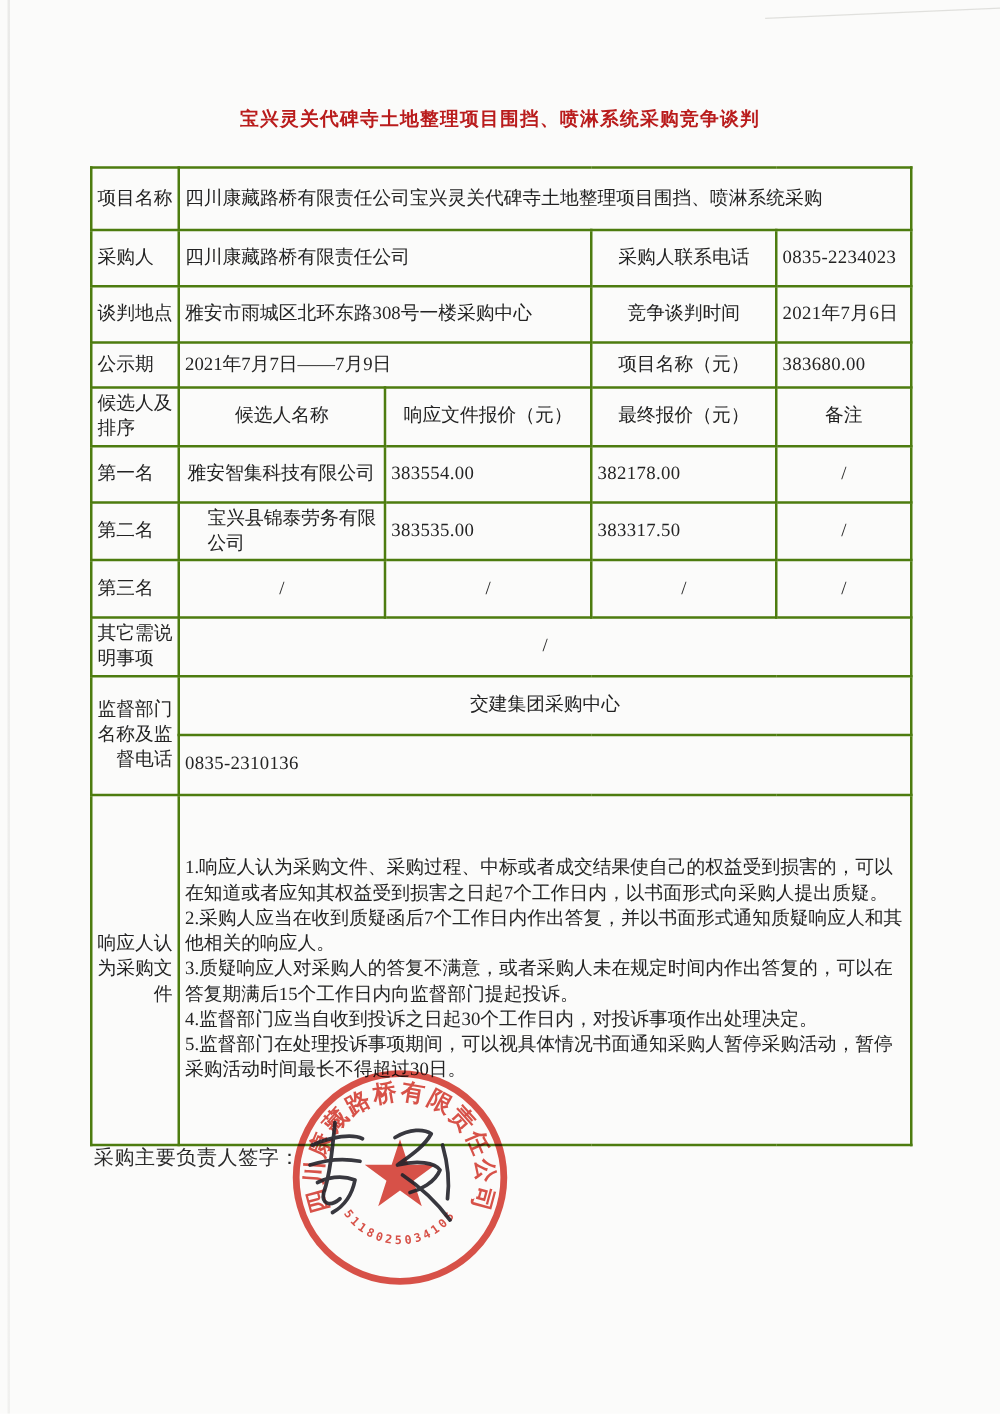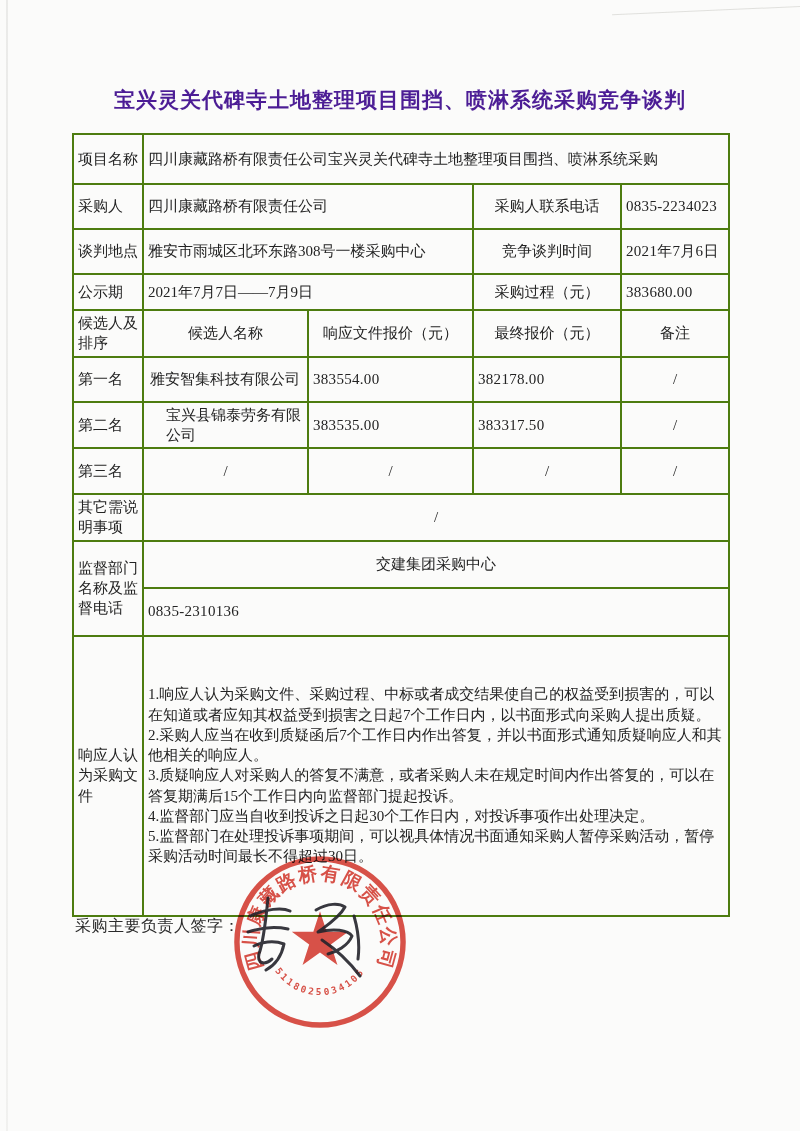--- a/index.html
+++ b/index.html
@@ -15,37 +15,37 @@
   .scan-edge-left {
     position: absolute; left: 6px; top: 0; width: 2px; height: 1131px;
     background: linear-gradient(#e3e3e1, #ececea); opacity: .7;
   }
   .scan-artifact-top {
     position: absolute; left: 612px; top: 10px; width: 195px; height: 1px;
     background: #d9d9d6; transform: rotate(-2.5deg); opacity: .8;
   }
   .doc-title {
     position: absolute; left: 0; top: 86px; width: 800px;
-    text-align: center; font-size: 21px; font-weight: bold;
-    letter-spacing: 1px; color: #4c1d95;
+    text-align: center; font-size: 15px; font-weight: bold;
+    letter-spacing: 1px; color: #b91c1c;
   }
   table.main {
     position: absolute; left: 72px; top: 133px; width: 656px;
     border-collapse: collapse; table-layout: fixed;
   }
   table.main td {
     border: 2px solid #4d7c0f;
     font-size: 15px; color: #232323;
     vertical-align: middle;
     padding: 2px 4px;
     line-height: 1.35;
     word-break: break-all;
   }
   td.lab   { text-align: left; padding-left: 5px; }
-  td.labc  { text-align: left; padding: 2px 3px; }
+  td.labc  { text-align: right; padding: 2px 3px; }
   td.val   { text-align: left; padding-left: 8px; }
   td.cen   { text-align: center; }
   td.num   { font-family: "Liberation Serif","DejaVu Serif",serif; letter-spacing: .3px; }
   td.objection-body { padding: 10px 10px 10px 9px; line-height: 22px; font-size: 14.5px; margin-top: 48px; }
   td.objection-body .oitem { text-align: left; }
   .slash { font-style: normal; }
 
   .sig-label {
     position: absolute; left: 75px; top: 916px;
     font-size: 16px; color: #2a2a2a; letter-spacing: .5px;
@@ -88,21 +88,21 @@
     </tr>
     <tr style="height:45px">
       <td class="lab">谈判地点</td>
       <td class="val" colspan="2">雅安市雨城区北环东路308号一楼采购中心</td>
       <td class="cen">竞争谈判时间</td>
       <td class="num">2021年7月6日</td>
     </tr>
     <tr style="height:36px">
       <td class="lab">公示期</td>
       <td class="val" colspan="2">2021年7月7日——7月9日</td>
-      <td class="cen">采购过程（元）</td>
+      <td class="cen">项目名称（元）</td>
       <td class="num">383680.00</td>
     </tr>
     <tr style="height:40px">
       <td class="lab">候选人及排序</td>
       <td class="cen">候选人名称</td>
       <td class="cen">响应文件报价（元）</td>
       <td class="cen">最终报价（元）</td>
       <td class="cen">备注</td>
     </tr>
     <tr style="height:45px">

